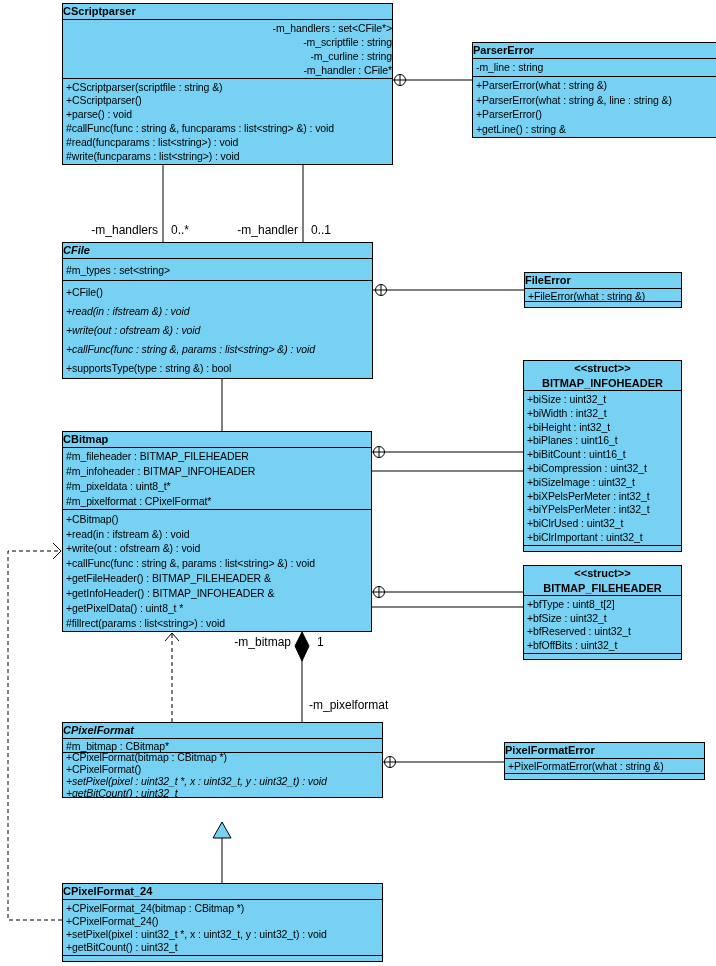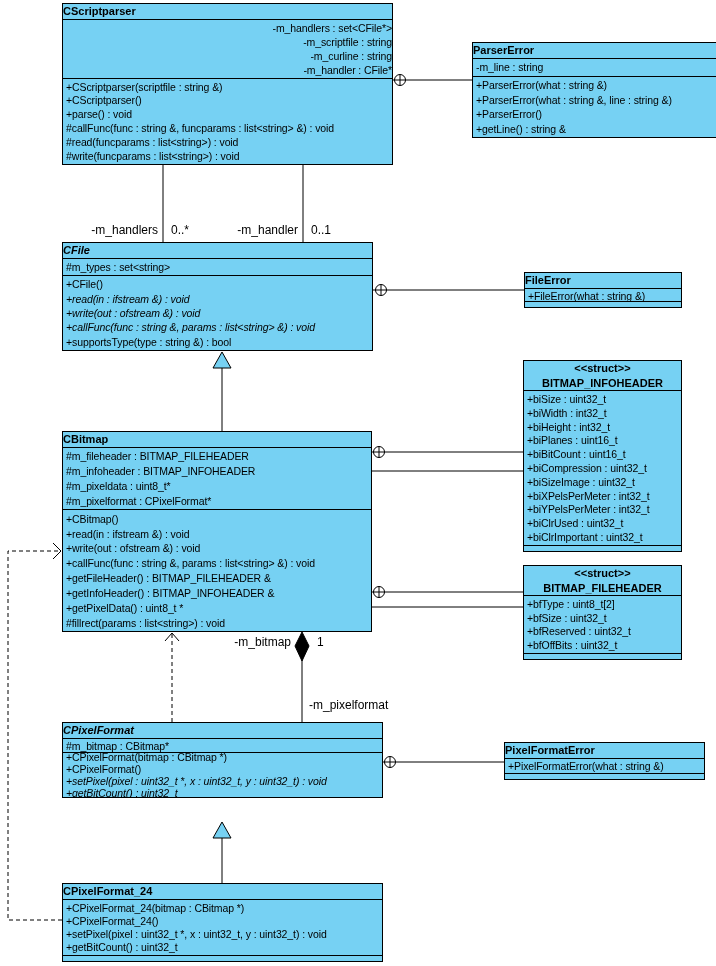--- a/index.html
+++ b/index.html
@@ -127,21 +127,21 @@
       <div class="row">-m_line : string</div>
     </div>
     <div class="sec" style="flex-grow:4;">
       <div class="row">+ParserError(what : string &amp;)</div>
       <div class="row">+ParserError(what : string &amp;, line : string &amp;)</div>
       <div class="row">+ParserError()</div>
       <div class="row">+getLine() : string &amp;</div>
     </div>
   </div>
 
-  <div class="uml-class" style="left:62px;top:242px;width:311px;height:109px;">
+  <div class="uml-class" style="left:62px;top:242px;width:311px;height:137px;">
     <div class="t it">CFile</div>
     <div class="sec b" style="flex-grow:1;">
       <div class="row">#m_types : set&lt;string&gt;</div>
     </div>
     <div class="sec" style="flex-grow:5;">
       <div class="row">+CFile()</div>
       <div class="row it">+read(in : ifstream &amp;) : void</div>
       <div class="row it">+write(out : ofstream &amp;) : void</div>
       <div class="row it">+callFunc(func : string &amp;, params : list&lt;string&gt; &amp;) : void</div>
       <div class="row">+supportsType(type : string &amp;) : bool</div>

